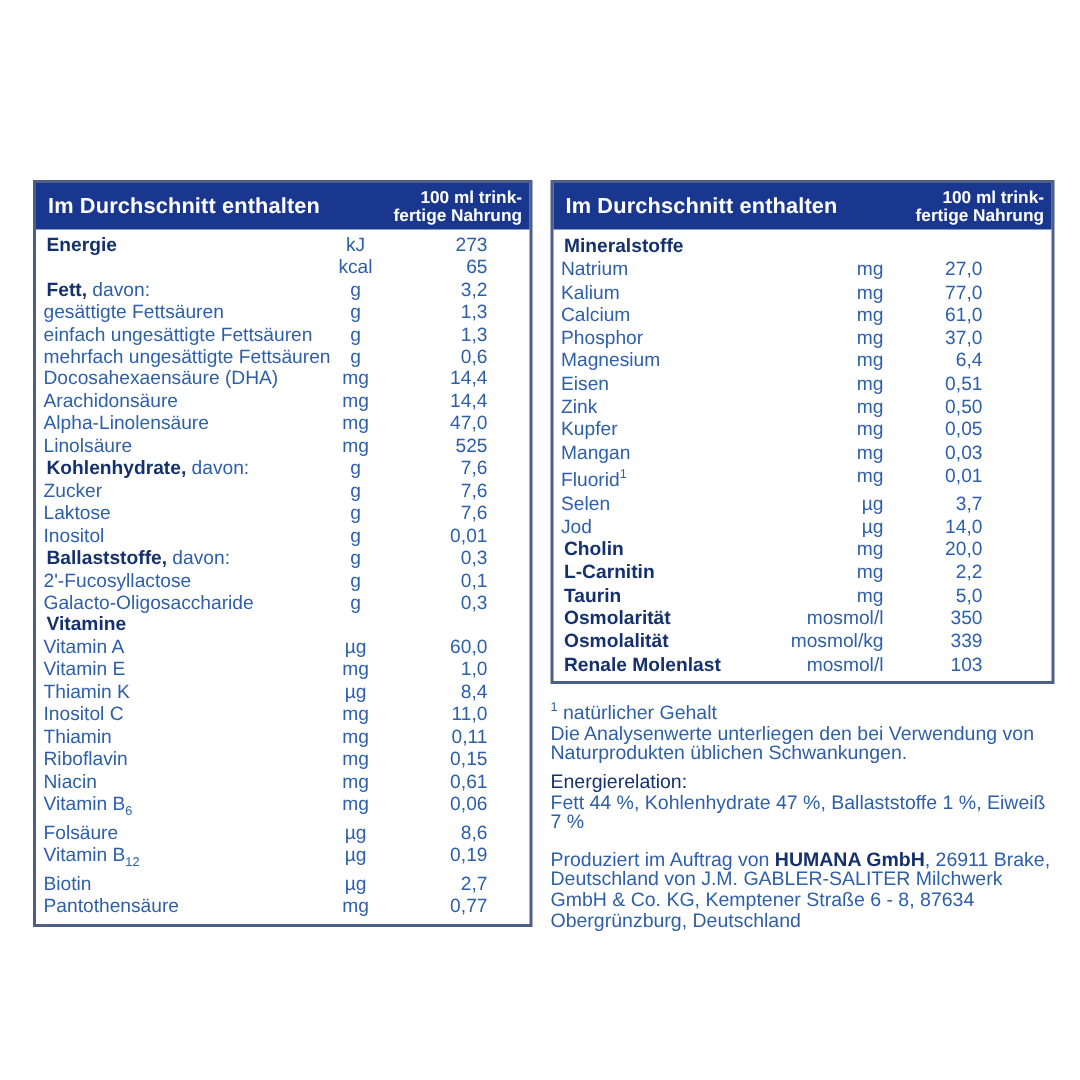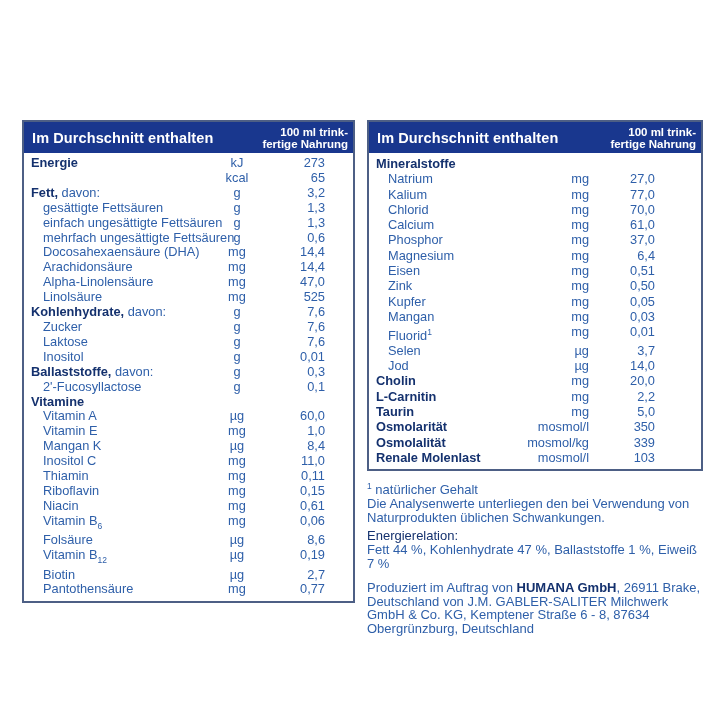--- a/index.html
+++ b/index.html
@@ -20,21 +20,21 @@
     display:flex;align-items:center;justify-content:space-between;
     height:31px;padding:0 5px 0 8px;}
   .tbl-title{font-weight:700;font-size:14.5px;letter-spacing:0.1px;}
   .tbl-amount{text-align:right;font-weight:700;font-size:11.5px;line-height:12px;}
 
   table{width:100%;border-collapse:collapse;table-layout:fixed;margin:3px 0 4px;}
   td{font-size:12.8px;vertical-align:top;white-space:nowrap;}
   .t-left td{line-height:14.9px;}
   .t-right td{line-height:15.3px;}
   .c-label{padding-left:7px;overflow:visible;}
-  .row-indent .c-label{padding-left:19px;}
+  .row-indent .c-label{padding-left:5px;}
   .lbl,.lbl2,.c-unit,.c-val{color:var(--regular-text);}
   .row-bold .lbl{font-weight:700;color:var(--bold-text);}
   .c-val{text-align:right;}
   .t-left .c-unit{text-align:center;}
   .t-left .c-val{padding-right:28px;}
   .t-right .c-unit{text-align:right;padding-right:6px;}
   .t-right .c-val{padding-right:46px;}
   sub,sup{font-size:8.5px;}
 
   .t-left{position:absolute;left:22px;top:120px;width:333px;}
@@ -140,37 +140,42 @@
           <tr class="row-bold">
             <td class="c-label"><span class="lbl">Ballaststoffe,</span><span class="lbl2"> davon:</span></td>
             <td class="c-unit">g</td>
             <td class="c-val">0,3</td>
           </tr>
           <tr class="row-indent">
             <td class="c-label"><span class="lbl">2'-Fucosyllactose</span></td>
             <td class="c-unit">g</td>
             <td class="c-val">0,1</td>
           </tr>
+          <tr class="row-indent">
+            <td class="c-label"><span class="lbl">Galacto-Oligosaccharide</span></td>
+            <td class="c-unit">g</td>
+            <td class="c-val">0,3</td>
+          </tr>
           <tr class="row-bold">
             <td class="c-label"><span class="lbl">Vitamine</span></td>
             <td class="c-unit"></td>
             <td class="c-val"></td>
           </tr>
           <tr class="row-indent">
             <td class="c-label"><span class="lbl">Vitamin A</span></td>
             <td class="c-unit">µg</td>
             <td class="c-val">60,0</td>
           </tr>
           <tr class="row-indent">
             <td class="c-label"><span class="lbl">Vitamin E</span></td>
             <td class="c-unit">mg</td>
             <td class="c-val">1,0</td>
           </tr>
           <tr class="row-indent">
-            <td class="c-label"><span class="lbl">Mangan K</span></td>
+            <td class="c-label"><span class="lbl">Thiamin K</span></td>
             <td class="c-unit">µg</td>
             <td class="c-val">8,4</td>
           </tr>
           <tr class="row-indent">
             <td class="c-label"><span class="lbl">Inositol C</span></td>
             <td class="c-unit">mg</td>
             <td class="c-val">11,0</td>
           </tr>
           <tr class="row-indent">
             <td class="c-label"><span class="lbl">Thiamin</span></td>
@@ -241,25 +246,20 @@
               <td class="c-label"><span class="lbl">Natrium</span></td>
               <td class="c-unit">mg</td>
               <td class="c-val">27,0</td>
             </tr>
             <tr class="row-indent">
               <td class="c-label"><span class="lbl">Kalium</span></td>
               <td class="c-unit">mg</td>
               <td class="c-val">77,0</td>
             </tr>
             <tr class="row-indent">
-              <td class="c-label"><span class="lbl">Chlorid</span></td>
-              <td class="c-unit">mg</td>
-              <td class="c-val">70,0</td>
-            </tr>
-            <tr class="row-indent">
               <td class="c-label"><span class="lbl">Calcium</span></td>
               <td class="c-unit">mg</td>
               <td class="c-val">61,0</td>
             </tr>
             <tr class="row-indent">
               <td class="c-label"><span class="lbl">Phosphor</span></td>
               <td class="c-unit">mg</td>
               <td class="c-val">37,0</td>
             </tr>
             <tr class="row-indent">

